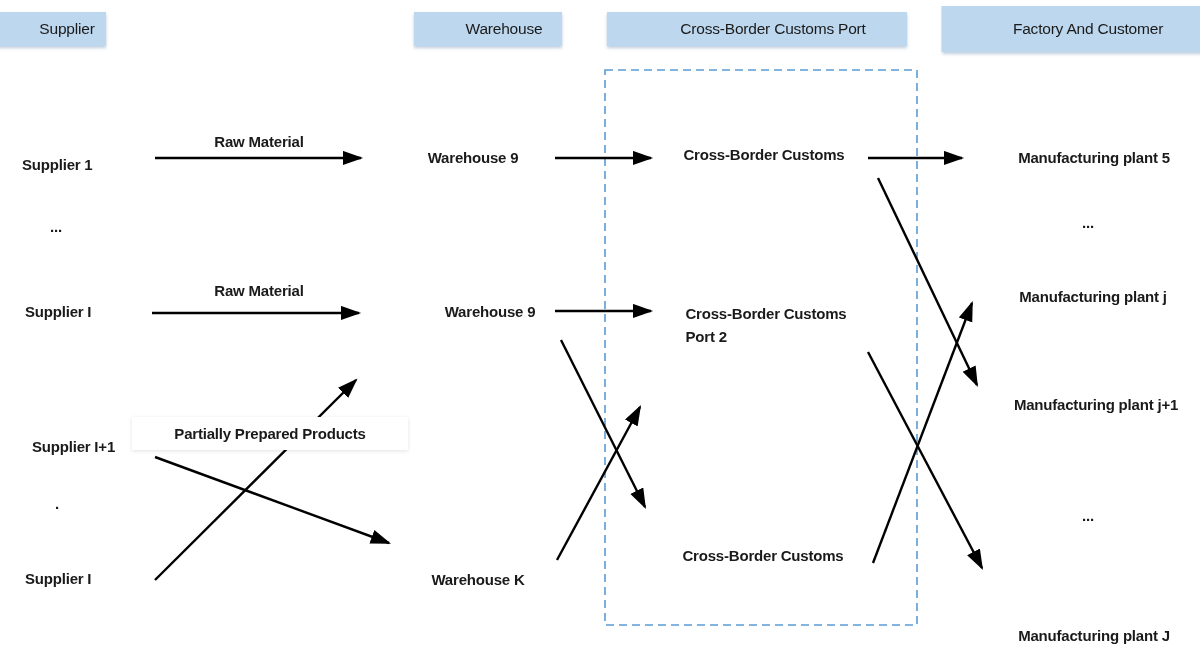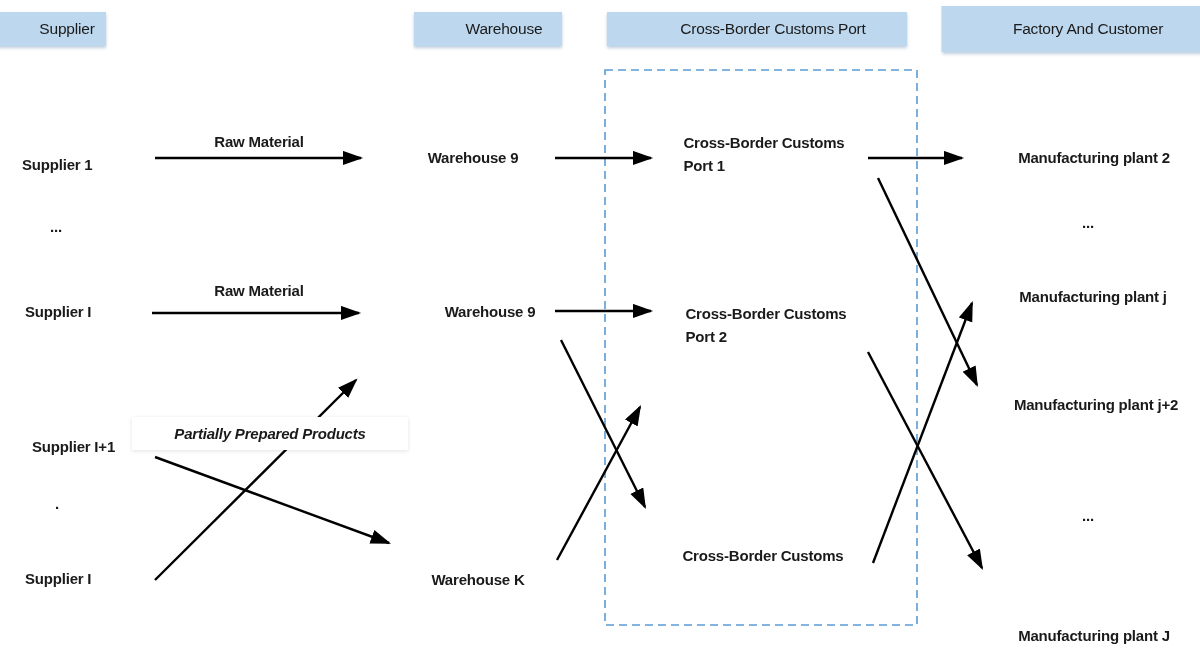--- a/index.html
+++ b/index.html
@@ -37,21 +37,20 @@
     font-weight:bold;font-size:15px;letter-spacing:-0.2px;
     white-space:nowrap;z-index:2;
   }
   .ppp-box{
     position:absolute;left:132px;top:417px;width:276px;height:33px;
     background:var(--label-box);
     display:flex;align-items:center;justify-content:center;
     font-weight:bold;font-size:15px;letter-spacing:-0.2px;
     white-space:nowrap;z-index:3;
     box-shadow:0 1px 4px rgba(0,0,0,0.12);
-    font-style:italic;
   }
 </style>
 </head>
 <body>
 
 <div class="stage">
 
   <svg class="flows" width="1200" height="655" viewBox="0 0 1200 655">
     <defs>
       <marker id="ah" markerWidth="9" markerHeight="7" refX="7.6" refY="3" orient="auto">
@@ -92,30 +91,29 @@
   <div class="flow-label" style="left:259px;top:141px;">Raw Material</div>
   <div class="flow-label" style="left:259px;top:290px;">Raw Material</div>
   <div class="ppp-box">Partially Prepared Products</div>
 
   <div class="node" style="left:473px;top:157px;">Warehouse 9</div>
   <div class="node" style="left:490px;top:311px;">Warehouse 9</div>
   <div class="node" style="left:478px;top:547px;margin-top:32px;">Warehouse K</div>
 
   <div class="node port" style="left:764px;top:154px;">
     <div>Cross-Border Customs</div>
-    <div>Port 1</div>
   </div>
   <div class="node port" style="left:766px;top:325px;">
     <div>Cross-Border Customs</div>
     <div>Port 2</div>
   </div>
   <div class="node port" style="left:763px;top:555px;">
     <div>Cross-Border Customs</div>
   </div>
 
-  <div class="node" style="left:1094px;top:157px;">Manufacturing plant 2</div>
+  <div class="node" style="left:1094px;top:157px;">Manufacturing plant 5</div>
   <div class="node" style="left:1088px;top:222px;">...</div>
   <div class="node" style="left:1093px;top:296px;">Manufacturing plant j</div>
-  <div class="node" style="left:1096px;top:404px;">Manufacturing plant j+2</div>
+  <div class="node" style="left:1096px;top:404px;">Manufacturing plant j+1</div>
   <div class="node" style="left:1088px;top:515px;">...</div>
   <div class="node" style="left:1094px;top:635px;">Manufacturing plant J</div>
 
 </div>
 
 </body></html>

